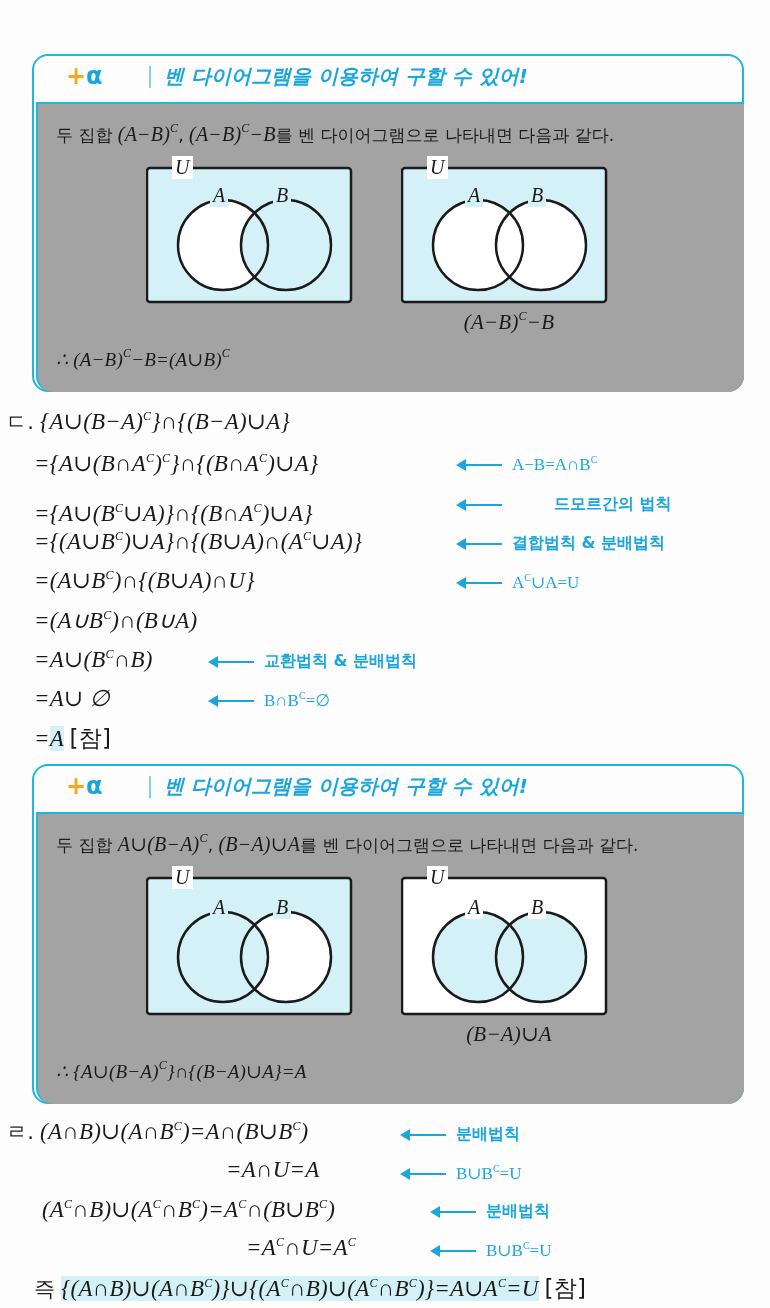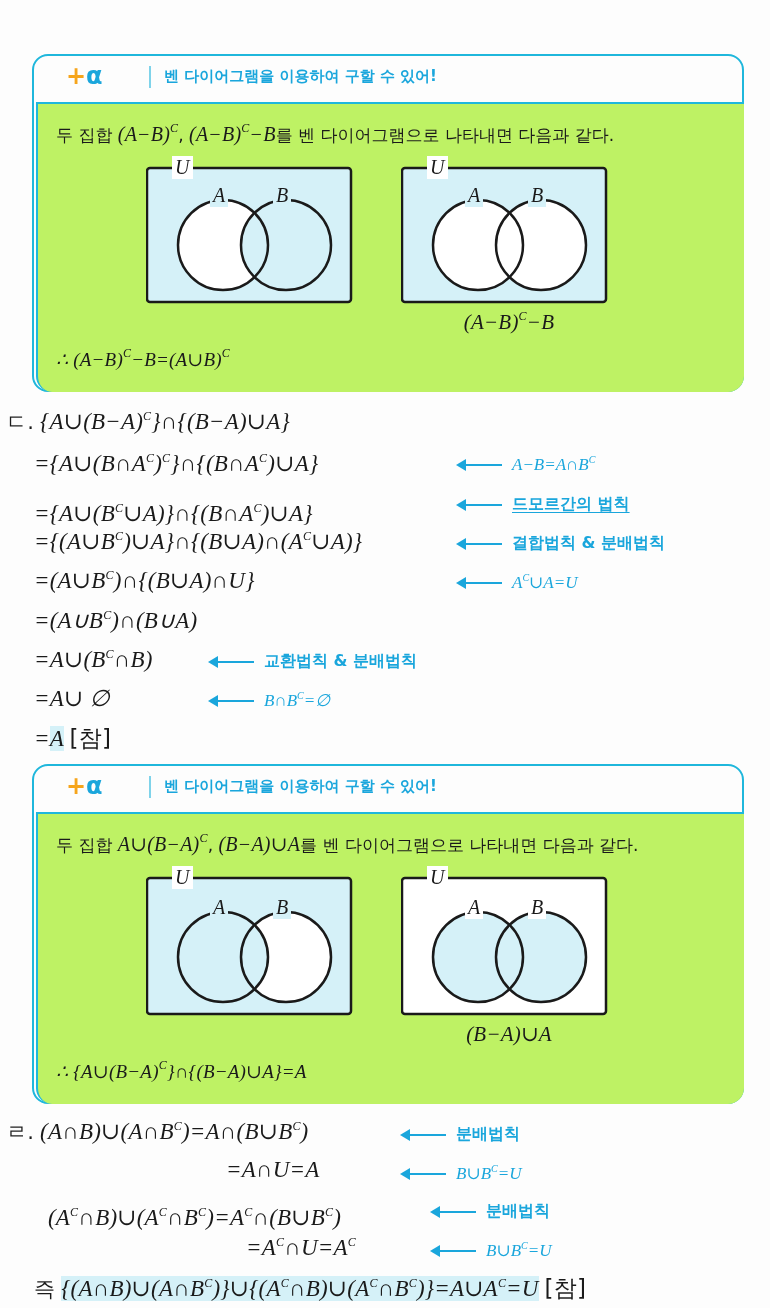--- a/index.html
+++ b/index.html
@@ -15,45 +15,45 @@
   .tipbox { position: absolute; left: 32px; width: 712px; }
   .tip-outer {
     position: absolute; left: 0; top: 0; right: 0; bottom: 0;
     border: 2px solid #1fb7dc; border-radius: 16px;
   }
   .tip-header { position: absolute; left: 0; top: 0; height: 50px; width: 100%; }
   .tip-logo { position: absolute; left: 34px; top: 8px; font-family: "DejaVu Sans", sans-serif; font-weight: bold; font-size: 24px; line-height: 28px; }
   .tip-logo .plus { color: #f6a51c; }
   .tip-logo .alpha { color: #1aa6dc; }
   .tip-sep { position: absolute; left: 117px; top: 12px; width: 2px; height: 22px; background: #7fd3ea; }
-  .tip-title { position: absolute; left: 132px; top: 10px; font-size: 15px; font-weight: bold; color: #1aa6dc; line-height: 24px; }
+  .tip-title { position: absolute; left: 132px; top: 10px; font-size: 20px; font-weight: bold; color: #1aa6dc; line-height: 24px; font-style: italic; }
   .tip-inner {
     position: absolute; left: 4px; right: 0; top: 48px; bottom: 0;
-    border-top: 2px solid #1fb7dc; border-left: 2px solid #1fb7dc; background: #bef264;
+    border-top: 2px solid #1fb7dc; border-left: 2px solid #1fb7dc; background: #a3a3a3;
     border-radius: 0 0 16px 16px;
   }
   .tip-intro { position: absolute; left: 18px; top: 16px; font-size: 17px; line-height: 28px; white-space: nowrap; }
   .tip-intro .math { font-size: 20px; }
   .tip-concl { position: absolute; left: 18px; font-size: 17px; white-space: nowrap; }
   .tip-concl .math { font-size: 19px; }
 
   .venn { position: absolute; }
   .venn-caption { position: absolute; text-align: center; width: 220px; font-size: 21px; }
 
   
   .line { position: absolute; white-space: nowrap; }
   .label-kr { font-family: "DejaVu Sans", sans-serif; font-style: normal; font-size: 21px; }
   .note { position: absolute; white-space: nowrap; color: #1aa6dc; display: flex; align-items: center; }
   .note .arrow { display: inline-block; width: 44px; height: 2px; background: #1aa6dc; position: relative; margin-right: 10px; }
   .note .arrow::before { content: ""; position: absolute; left: -2px; top: -5px; border-right: 10px solid #1aa6dc; border-top: 6px solid transparent; border-bottom: 6px solid transparent; }
   .note .nt-kr { font-family: "DejaVu Sans", sans-serif; font-weight: bold; font-size: 16px; }
-  .note .nt-math { font-family: "Liberation Serif", "DejaVu Serif", serif; font-style: italic; font-size: 17px; }
+  .note .nt-math { font-family: "Liberation Serif", "DejaVu Serif", serif; font-size: 17px; }
   .note .nt-math sup { font-size: 10px; vertical-align: 7px; line-height: 0; }
   .hl { background: #d5f1f8; }
-  .underline-kr { text-decoration: underline; text-underline-offset: 3px; }
+  .underline-kr { text-underline-offset: 3px; margin-left: 42px; }
 </style>
 </head>
 <body>
 
 <div class="tipbox" style="top:54px;height:338px;">
   <div class="tip-outer"></div>
   <div class="tip-header">
     <div class="tip-logo">
       <span class="plus">+</span><span class="alpha">α</span>
     </div>
@@ -191,21 +191,21 @@
     </div>
   </div>
 </div>
 
 <div>
   <div class="line math" style="left:6px;top:1118px;">
     <span class="label-kr">ㄹ.</span>
     <span>(A∩B)∪(A∩B<sup>C</sup>)=A∩(B∪B<sup>C</sup>)</span>
   </div>
   <div class="line math" style="left:226px;top:1157px;">=A∩U=A</div>
-  <div class="line math" style="left:48px;top:1196px;margin-top:8px;">(A<sup>C</sup>∩B)∪(A<sup>C</sup>∩B<sup>C</sup>)=A<sup>C</sup>∩(B∪B<sup>C</sup>)</div>
+  <div class="line math" style="left:42px;top:1196px;">(A<sup>C</sup>∩B)∪(A<sup>C</sup>∩B<sup>C</sup>)=A<sup>C</sup>∩(B∪B<sup>C</sup>)</div>
   <div class="line math" style="left:246px;top:1235px;">=A<sup>C</sup>∩U=A<sup>C</sup></div>
   <div class="line math" style="left:34px;top:1273px;">
     <span class="label-kr">즉</span>
     <span class="hl">{(A∩B)∪(A∩B<sup>C</sup>)}∪{(A<sup>C</sup>∩B)∪(A<sup>C</sup>∩B<sup>C</sup>)}=A∪A<sup>C</sup>=U</span>
     <span class="kr">[참]</span>
   </div>
 
   <div class="note" style="left:402px;top:1124px;">
       <span class="arrow"></span>
       <span class="nt-kr">분배법칙</span>

